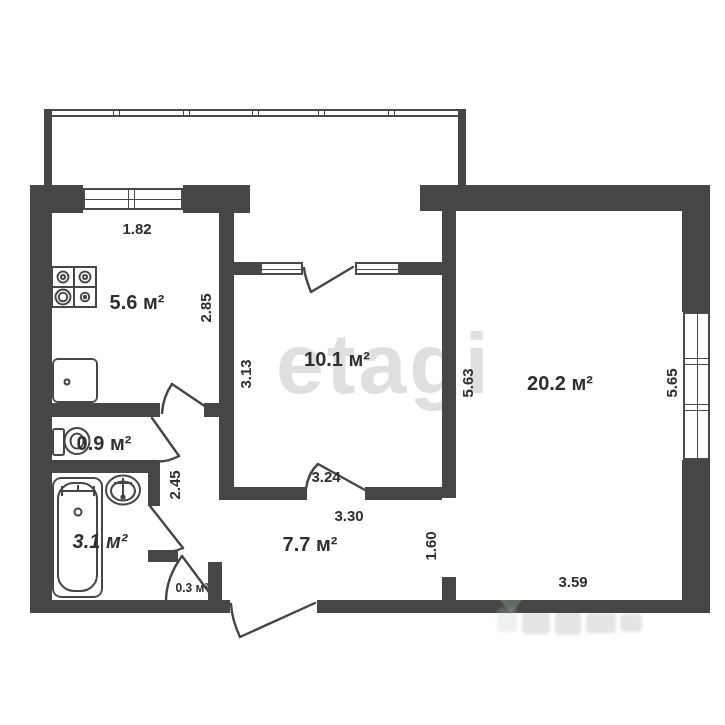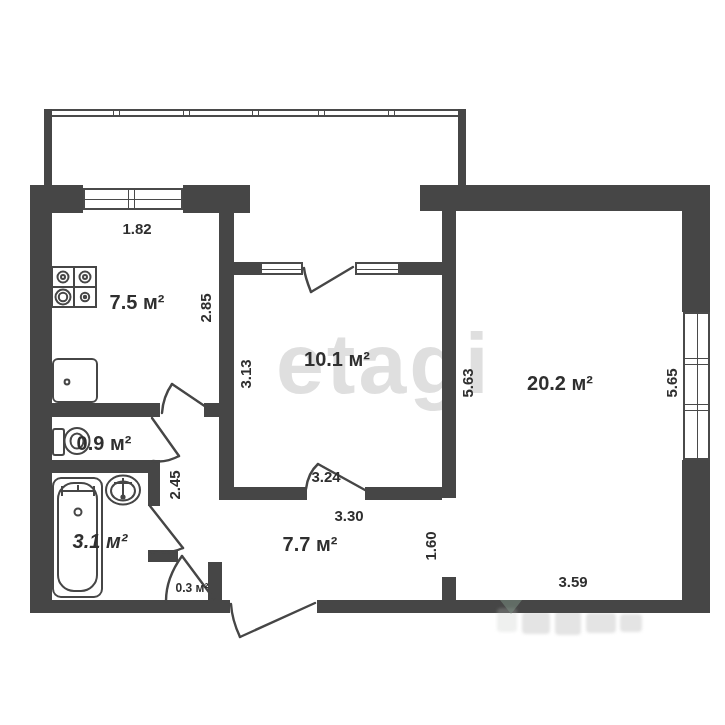--- a/index.html
+++ b/index.html
@@ -181,21 +181,21 @@
       <g>
         <ellipse cx="123" cy="490" rx="17" ry="14.5"></ellipse>
         <ellipse cx="123" cy="491" rx="12" ry="9.5" fill="none"></ellipse>
         <line x1="123" y1="478" x2="123" y2="496"></line>
         <line x1="114" y1="483" x2="132" y2="483"></line>
         <circle cx="123" cy="497" r="1.6" fill="#464646"></circle>
       </g>
     </g>
   </svg>
 
-  <div class="room-label" style="left:137px;top:302px;">7.5 м²</div>
+  <div class="room-label" style="left:137px;top:302px;">5.6 м²</div>
   <div class="room-label" style="left:337px;top:359px;">10.1 м²</div>
   <div class="room-label" style="left:560px;top:383px;">20.2 м²</div>
   <div class="room-label" style="left:104px;top:443px;">0.9 м²</div>
   <div class="room-label" style="left:100px;top:541px;font-style:italic;">3.1 м²</div>
   <div class="room-label" style="left:310px;top:544px;">7.7 м²</div>
   <div class="room-label" style="left:192px;top:588px;font-size:12px;">0.3 м²</div>
 
   <div class="dim" style="left:137px;top:228px;">1.82</div>
   <div class="dim v" style="left:205px;top:308px;">2.85</div>
   <div class="dim v" style="left:245px;top:374px;">3.13</div>

